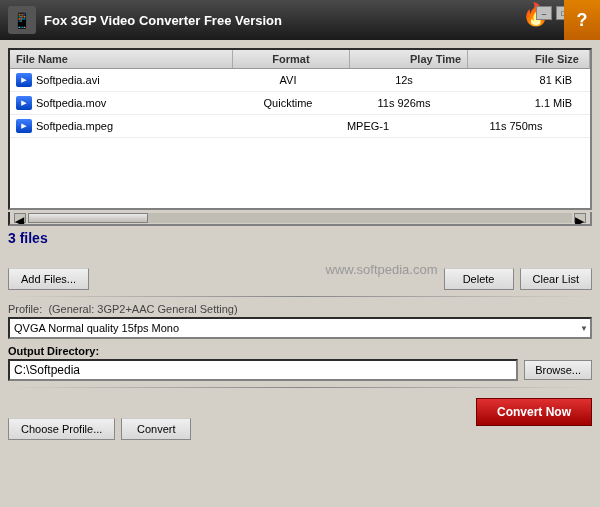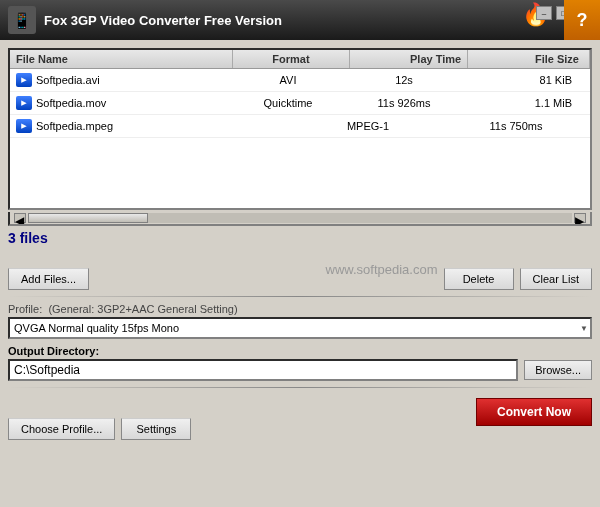--- a/index.html
+++ b/index.html
@@ -432,18 +432,18 @@
       <input type="text" class="output-input" value="C:\Softpedia" style="">
       <button class="browse-btn">Browse...</button>
     </div>
   </div>
 
   <div class="separator"></div>
 
   <div class="bottom-row">
     <div class="bottom-left">
       <button class="btn">Choose Profile...</button>
-      <button class="btn">Settings</button>
+      <button class="btn">Convert</button>
     </div>
     <button class="convert-btn">Convert Now</button>
   </div>
 
 </div>
 
 </body></html>

